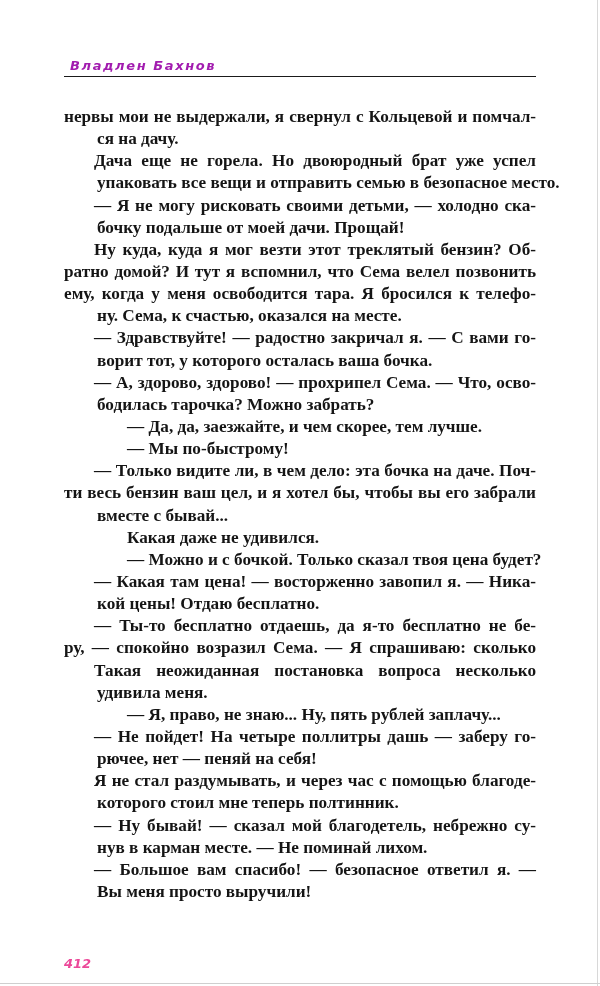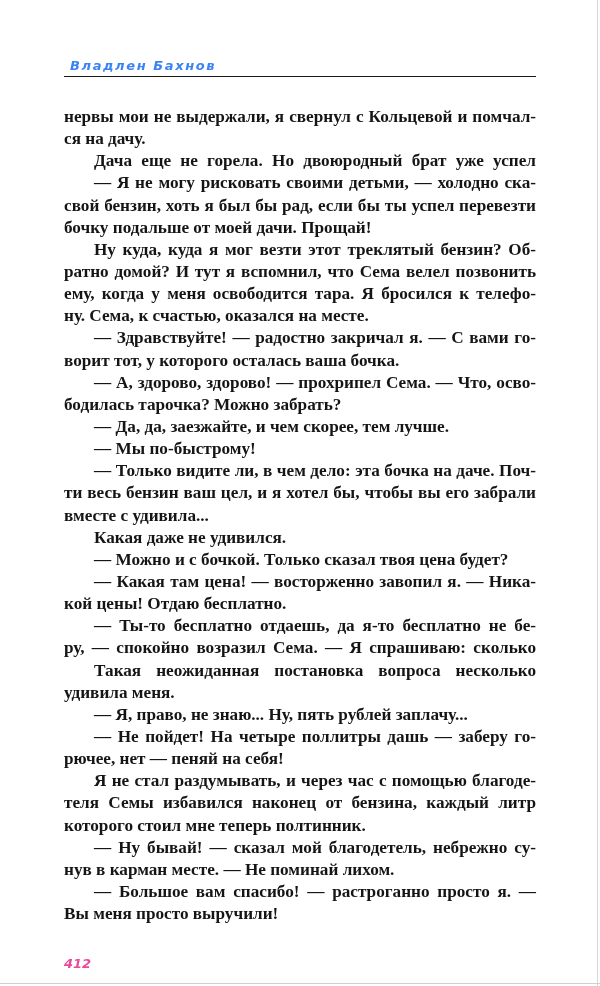--- a/index.html
+++ b/index.html
@@ -13,82 +13,81 @@
     .page-edge-bottom {
       position: absolute; left: 0; top: 983px; width: 600px; height: 1px; background: #cfcfcf;
     }
     .running-head {
       position: absolute; left: 64px; top: 55px; width: 472px; height: 21px;
       border-bottom: 1.5px solid #1a1a1a;
     }
     .running-head-author {
       position: absolute; left: 6px; top: 3px;
       font-family: "DejaVu Sans", sans-serif; font-weight: bold; font-style: italic;
-      font-size: 13px; letter-spacing: 1.6px; color: #3b82f6;
+      font-size: 13px; letter-spacing: 1.6px; color: #a21caf;
     }
     .body-text {
       position: absolute; left: 64px; top: 106px; width: 472px;
       font-family: "Liberation Serif", serif; font-weight: bold;
       font-size: 17.2px; line-height: 22.15px; color: #151515;
     }
     .line {
       display: block; white-space: nowrap; text-align: justify; text-align-last: justify;
       height: 22.15px;
     }
     .line.indent { padding-left: 30px; font-family: Liberation Serif, serif; }
-    .line.last { text-align-last: left; }
+    .line.last { text-align-last: left; margin-left: 33px; }
     .folio {
       position: absolute; left: 64px; top: 956px;
       font-family: "DejaVu Sans", sans-serif; font-weight: bold; font-style: italic;
       font-size: 13px; color: #ec4899;
     }
   </style>
 </head>
 <body>
 
 <div class="page-edge-right"></div>
 <div class="page-edge-bottom"></div>
 
 <div class="running-head">
   <span class="running-head-author">Владлен Бахнов</span>
 </div>
 
 <div class="body-text" id="body-text">
     <span class="line">нервы мои не выдержали, я свернул с Кольцевой и помчал-</span>
     <span class="line last">ся на дачу.</span>
     <span class="line indent">Дача еще не горела. Но двоюродный брат уже успел</span>
+    <span class="line last">упаковать все вещи и отправить семью в безопасное место.</span>
     <span class="line indent">— Я не могу рисковать своими детьми, — холодно ска-</span>
-    <span class="line">свой бензин, хоть я был бы рад, если бы ты успел перевезти</span>
     <span class="line last">бочку подальше от моей дачи. Прощай!</span>
     <span class="line indent">Ну куда, куда я мог везти этот треклятый бензин? Об-</span>
     <span class="line">ратно домой? И тут я вспомнил, что Сема велел позвонить</span>
     <span class="line">ему, когда у меня освободится тара. Я бросился к телефо-</span>
     <span class="line last">ну. Сема, к счастью, оказался на месте.</span>
     <span class="line indent">— Здравствуйте! — радостно закричал я. — С вами го-</span>
     <span class="line last">ворит тот, у которого осталась ваша бочка.</span>
     <span class="line indent">— А, здорово, здорово! — прохрипел Сема. — Что, осво-</span>
     <span class="line last">бодилась тарочка? Можно забрать?</span>
     <span class="line indent last">— Да, да, заезжайте, и чем скорее, тем лучше.</span>
     <span class="line indent last">— Мы по-быстрому!</span>
     <span class="line indent">— Только видите ли, в чем дело: эта бочка на даче. Поч-</span>
     <span class="line">ти весь бензин ваш цел, и я хотел бы, чтобы вы его забрали</span>
-    <span class="line last">вместе с удивила...</span>
+    <span class="line last">вместе с бывай...</span>
     <span class="line indent last">Какая даже не удивился.</span>
     <span class="line indent last">— Можно и с бочкой. Только сказал твоя цена будет?</span>
     <span class="line indent">— Какая там цена! — восторженно завопил я. — Ника-</span>
     <span class="line last">кой цены! Отдаю бесплатно.</span>
     <span class="line indent">— Ты-то бесплатно отдаешь, да я-то бесплатно не бе-</span>
     <span class="line">ру, — спокойно возразил Сема. — Я спрашиваю: сколько</span>
     <span class="line indent">Такая неожиданная постановка вопроса несколько</span>
     <span class="line last">удивила меня.</span>
     <span class="line indent last">— Я, право, не знаю... Ну, пять рублей заплачу...</span>
     <span class="line indent">— Не пойдет! На четыре поллитры дашь — заберу го-</span>
     <span class="line last">рючее, нет — пеняй на себя!</span>
     <span class="line indent">Я не стал раздумывать, и через час с помощью благоде-</span>
-    <span class="line">теля Семы избавился наконец от бензина, каждый литр</span>
     <span class="line last">которого стоил мне теперь полтинник.</span>
     <span class="line indent">— Ну бывай! — сказал мой благодетель, небрежно су-</span>
     <span class="line last">нув в карман месте. — Не поминай лихом.</span>
-    <span class="line indent">— Большое вам спасибо! — растроганно просто я. —</span>
+    <span class="line indent">— Большое вам спасибо! — безопасное ответил я. —</span>
     <span class="line last">Вы меня просто выручили!</span>
   </div>
 
 <div class="folio">412</div>
 
 </body></html>

